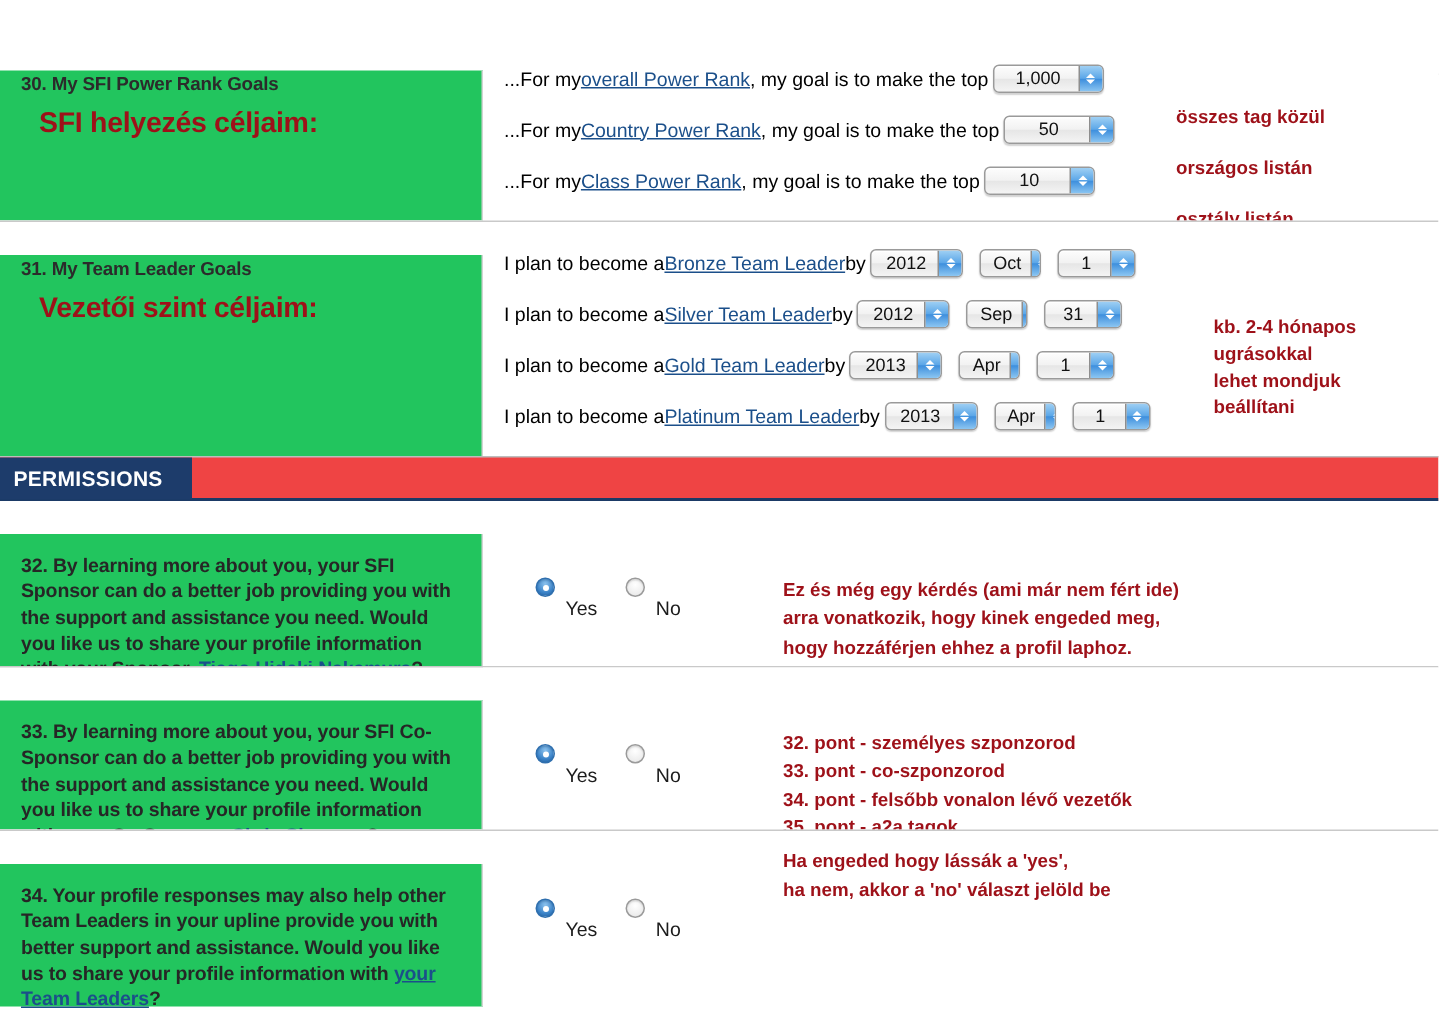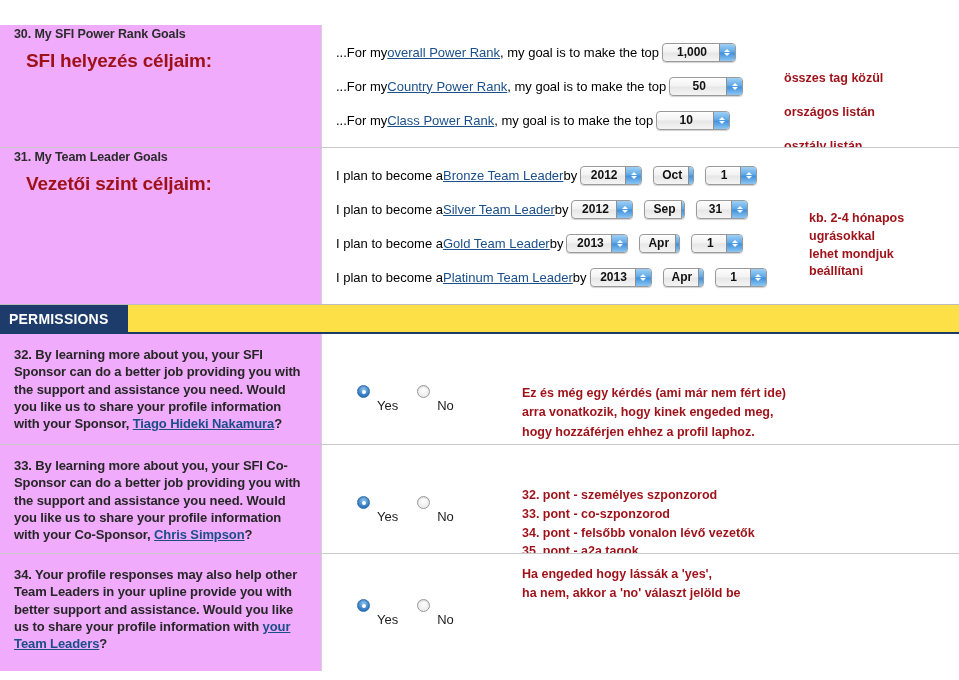--- a/index.html
+++ b/index.html
@@ -24,24 +24,25 @@
   .qrow {
     position: relative;
     display: flex;
     align-items: stretch;
     border-top: 1px solid #c9c9c9;
     background: #ffffff;
   }
   .qrow .leftcol {
     width: 322px;
     flex: 0 0 322px;
-    background: #f0abfc;
+    background: #22c55e;
     border-right: 1px solid #d3d3d3;
     box-sizing: border-box;
     padding: 8px 12px 6px 12px;
+    margin-top: 22px;
   }
   .qrow .rightcol {
     flex: 1 1 auto;
     background: #ffffff;
     box-sizing: border-box;
     position: relative;
     padding: 8px 0 6px 0;
   }
 
   
@@ -82,21 +83,20 @@
     justify-content: space-between;
     height: 19px;
     margin: 0 3px;
     border: 1px solid #9a9a9a;
     border-radius: 4px;
     background: linear-gradient(to bottom, #fdfdfd 0%, #f2f2f2 48%, #e6e6e6 52%, #f4f4f4 100%);
     box-shadow: 0 1px 1px rgba(0,0,0,.18), inset 0 1px 0 #ffffff;
     box-sizing: border-box;
     overflow: hidden;
     vertical-align: middle;
-    font-weight: bold;
   }
   .aqua .aqua-val {
     font-size: 12px;
     color: #111;
     padding: 0 6px 0 8px;
     line-height: 17px;
     flex: 1 1 auto;
     text-align: center;
   }
   .aqua .aqua-arrows {
@@ -136,21 +136,21 @@
     white-space: pre-line;
     margin-top: 31px;
   }
 
   
   .permbar {
     position: relative;
     height: 30px;
     border-top: 1px solid #bdbdbd;
     border-bottom: 2px solid #1b3a66;
-    background: #fde047;
+    background: #ef4444;
     box-sizing: border-box;
   }
   .permtab {
     position: absolute;
     left: 0; top: 0;
     width: 128px; height: 28px;
     background: #1d3c6b;
     color: #ffffff;
     font-size: 14px;
     font-weight: bold;

